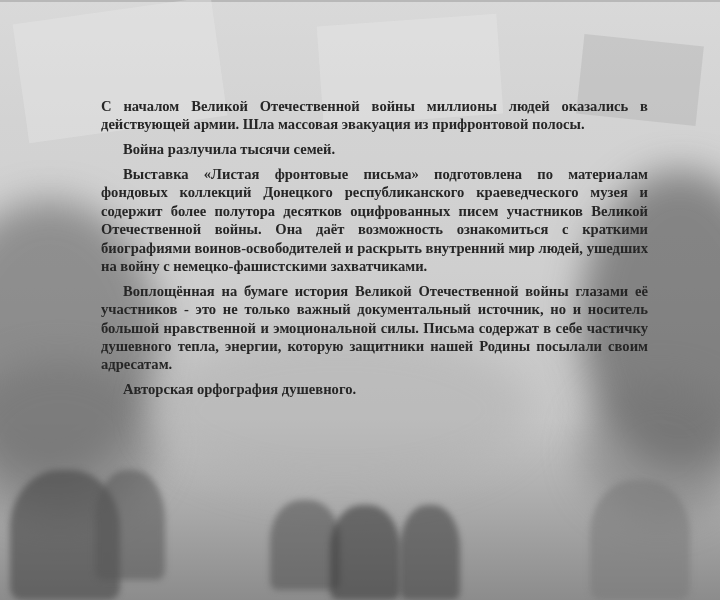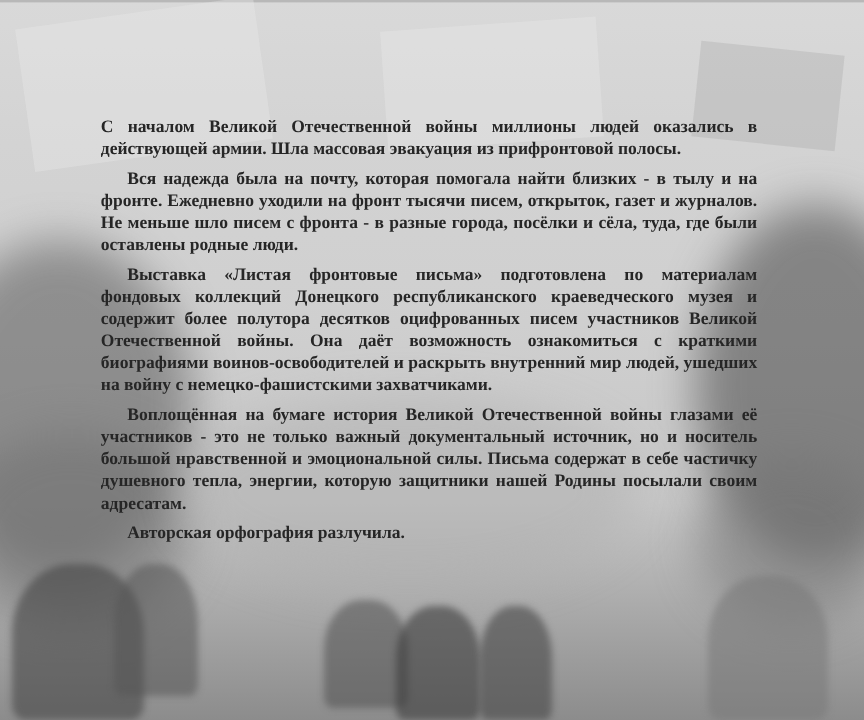--- a/index.html
+++ b/index.html
@@ -28,21 +28,21 @@
     .figures { position:absolute; left:0; right:0; bottom:0; height:140px; }
     .fig { position:absolute; border-radius: 45% 45% 10% 10%; filter: blur(3px); }
     .f1 { left:10px; bottom:0; width:110px; height:130px; background: rgba(70,70,70,0.6); }
     .f2 { left:95px; bottom:20px; width:70px; height:110px; background: rgba(85,85,85,0.55); }
     .f3 { left:270px; bottom:10px; width:70px; height:90px; background: rgba(80,80,80,0.55); }
     .f4 { left:330px; bottom:0; width:70px; height:95px; background: rgba(60,60,60,0.6); }
     .f5 { left:400px; bottom:0; width:60px; height:95px; background: rgba(70,70,70,0.6); }
     .f6 { left:590px; bottom:0; width:100px; height:120px; background: rgba(120,120,120,0.55); }
 
     .content {
-      position: absolute; left: 84px; top: 97px; width: 547px;
+      position: absolute; left: 101px; top: 97px; width: 547px;
       color: #262626; font-weight: bold; font-size: 14.6px; line-height: 18.4px;
     }
     .content p { margin: 0 0 6.4px 0; text-indent: 22px; text-align: justify; }
     .content p.first { text-indent: 0; }
     .content p:last-child { margin-bottom: 0; }
   </style>
 </head>
 <body>
 
 <div class="bg">
@@ -63,17 +63,17 @@
     <div class="fig f3"></div>
     <div class="fig f4"></div>
     <div class="fig f5"></div>
 
     <div class="fig f6"></div>
   </div>
 </div>
 
 <div class="content">
   <p class="first">С началом Великой Отечественной войны миллионы людей оказались в действующей армии. Шла массовая эвакуация из прифронтовой полосы.</p>
-  <p>Вся надежда была на почту, которая помогала найти близких - в тылу и на фронте. Ежедневно уходили на фронт тысячи писем, открыток, газет и журналов. Не меньше шло писем с фронта - в разные города, посёлки и сёла, туда, где были оставлены родные люди.</p>
+  <p>Война разлучила тысячи семей.</p>
   <p>Выставка «Листая фронтовые письма» подготовлена по материалам фондовых коллекций Донецкого республиканского краеведческого музея и содержит более полутора десятков оцифрованных писем участников Великой Отечественной войны. Она даёт возможность ознакомиться с краткими биографиями воинов-освободителей и раскрыть внутренний мир людей, ушедших на войну с немецко-фашистскими захватчиками.</p>
   <p>Воплощённая на бумаге история Великой Отечественной войны глазами её участников - это не только важный документальный источник, но и носитель большой нравственной и эмоциональной силы. Письма содержат в себе частичку душевного тепла, энергии, которую защитники нашей Родины посылали своим адресатам.</p>
-  <p>Авторская орфография разлучила.</p>
+  <p>Авторская орфография душевного.</p>
 </div>
 
 </body></html>

